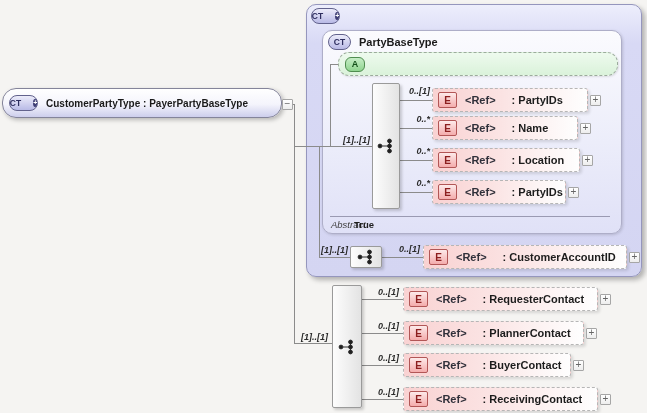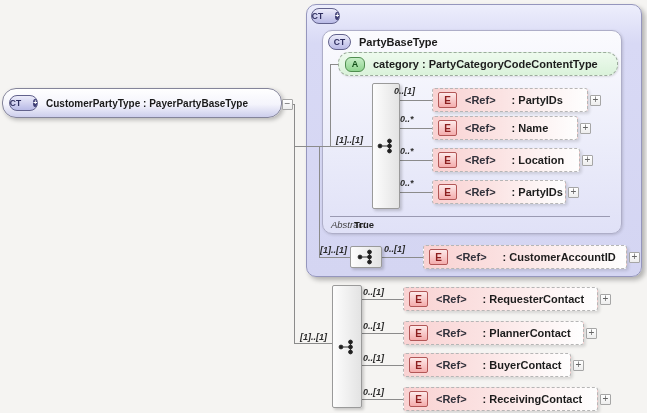--- a/index.html
+++ b/index.html
@@ -83,21 +83,21 @@
     border:1px solid #b25656;border-radius:2px;
     background:linear-gradient(180deg,#fdeaea 0%,#f4acac 100%);
     color:#8c1f1f;font-weight:bold;font-size:10px;
     display:inline-flex;align-items:center;justify-content:center;
   }
   .el-tag{font-weight:bold;font-size:11px;color:#30303a;margin-left:8px;}
   .el-name{font-weight:bold;font-size:11px;color:#1c1c1c;margin-left:16px;}
 
   .card{
     position:absolute;font-size:9px;font-style:italic;font-weight:bold;color:#2a2a2a;
-    z-index:5;text-align:left;white-space:nowrap;
+    z-index:5;text-align:right;white-space:nowrap;
   }
   .expander{
     position:absolute;width:11px;height:11px;box-sizing:border-box;
     border:1px solid #a6a6a6;border-radius:1px;
     background:linear-gradient(180deg,#ffffff,#ededed);
     color:#666666;font-size:10px;line-height:8px;text-align:center;z-index:5;cursor:pointer;
   }
   .sep{position:absolute;height:1px;background:#9a9ab2;z-index:4;}
   .abstract-label{position:absolute;font-size:9.5px;font-style:italic;color:#3f3f3f;z-index:4;}
   .abstract-value{position:absolute;font-size:9.5px;font-weight:bold;color:#1f1f1f;z-index:4;}
@@ -118,21 +118,20 @@
   <div class="ibox"></div>
   <div class="box-header" style="left:328px;top:34px;">
     <span class="ct-icon small">
       <span>CT</span>
     </span>
     <span class="box-title">PartyBaseType</span>
   </div>
 
   <div class="attr-box">
     <span class="a-icon">A</span>
-    <span class="attr-label">category : PartyCategoryCodeContentType</span>
   </div>
 
   <div class="seq-box" style="left:372px;top:83px;width:28px;height:126px;">
     <svg width="18" height="16" viewBox="0 0 18 16">
         <g stroke="#2e2e2e" fill="#1e1e1e">
           <line x1="3" y1="8" x2="12.5" y2="8" stroke-width="1"></line>
           <line x1="12.5" y1="3" x2="12.5" y2="13" stroke-width="1"></line>
           <circle cx="3" cy="8" r="1.9"></circle>
           <circle cx="12.5" cy="3" r="1.9"></circle>
           <circle cx="12.5" cy="8" r="1.9"></circle>

